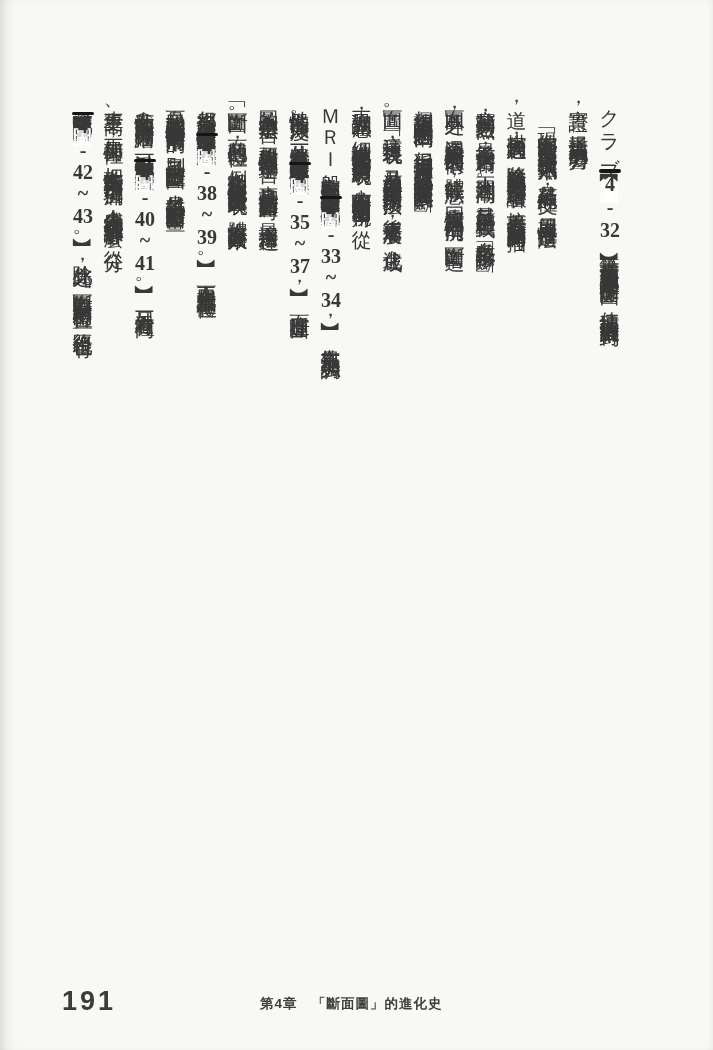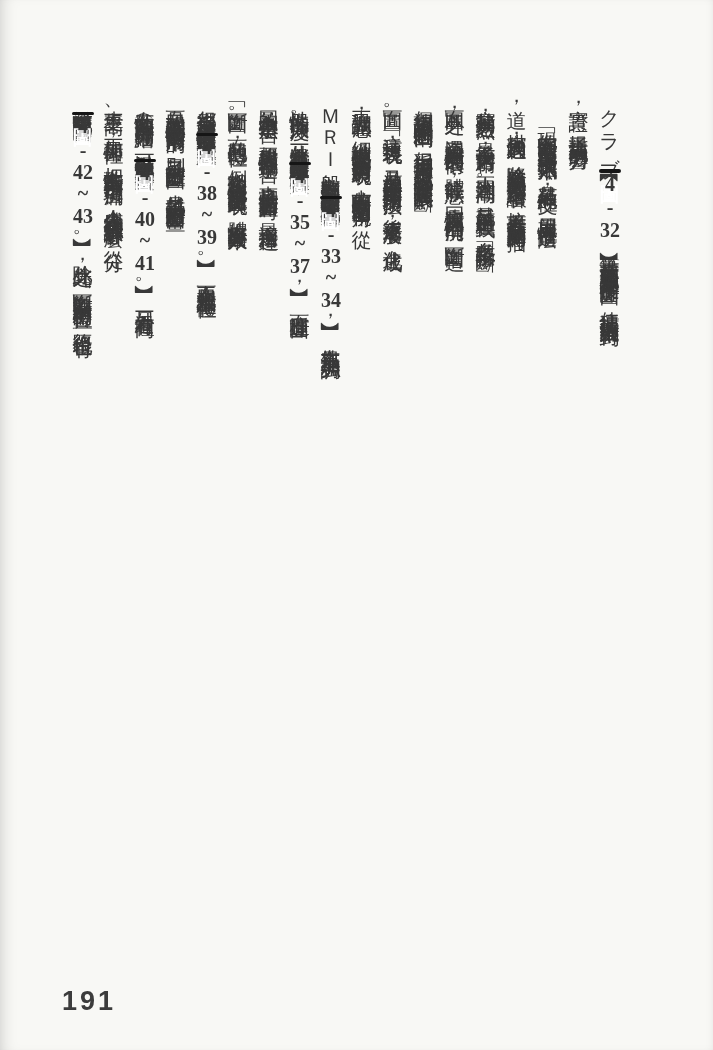--- a/index.html
+++ b/index.html
@@ -87,15 +87,16 @@
     <div class="col">「斷面圖」。而其他的體位，例如坐位和騎乘位也很常用透視斷面圖表現，體位本身與斷面效果</div>
     <div class="col">都很適合用來向讀者傳達男性性器深深插入女體的狀態<span class="figref">【<span class="figicon">圖</span>4-<span class="tcy">38</span>~<span class="tcy">39</span>】</span>。而不想把重點放在體位，</div>
     <div class="col">而是想強調高潮女性的表情時最常用的，則是子宮分離型斷面圖。也就是將子宮內射精斷面圖畫</div>
     <div class="col">在女性的臉部附近（分開描繪），可以提升高潮感同步率的演出<span class="figref">【<span class="figicon">圖</span>4-<span class="tcy">40</span>~<span class="tcy">41</span>】</span>。另外還有一種同</div>
     <div class="col">步率更高、更加藝術性，把女性的背景全部用子宮填滿，令人感覺彷彿在強烈訴求著什麼，從分</div>
     <div class="col">離式進化而來的斷面圖<span class="figref">【<span class="figicon">圖</span>4-<span class="tcy">42</span>~<span class="tcy">43</span>】</span>。除此之外，「斷面圖」對顯示射精的位置、路徑也很有</div>
   </div>
 
   <div class="footer">
     <div class="page-number">191</div>
+    <div class="chapter-title">第4章　「斷面圖」的進化史</div>
   </div>
 
 </div>
 
 </body></html>

